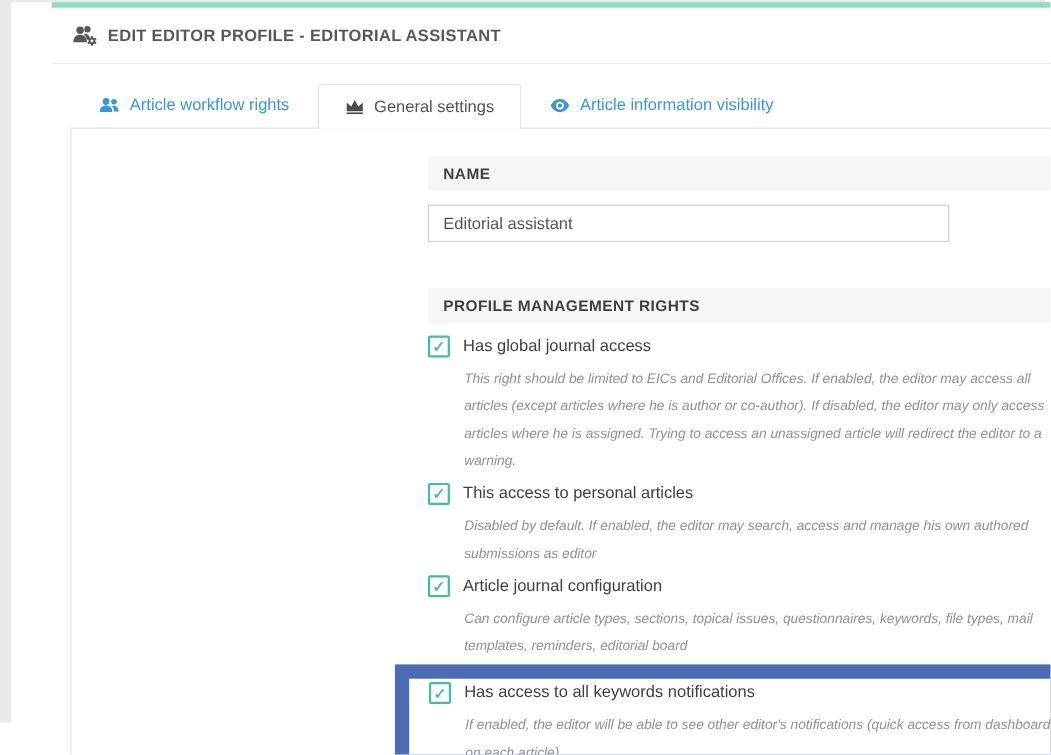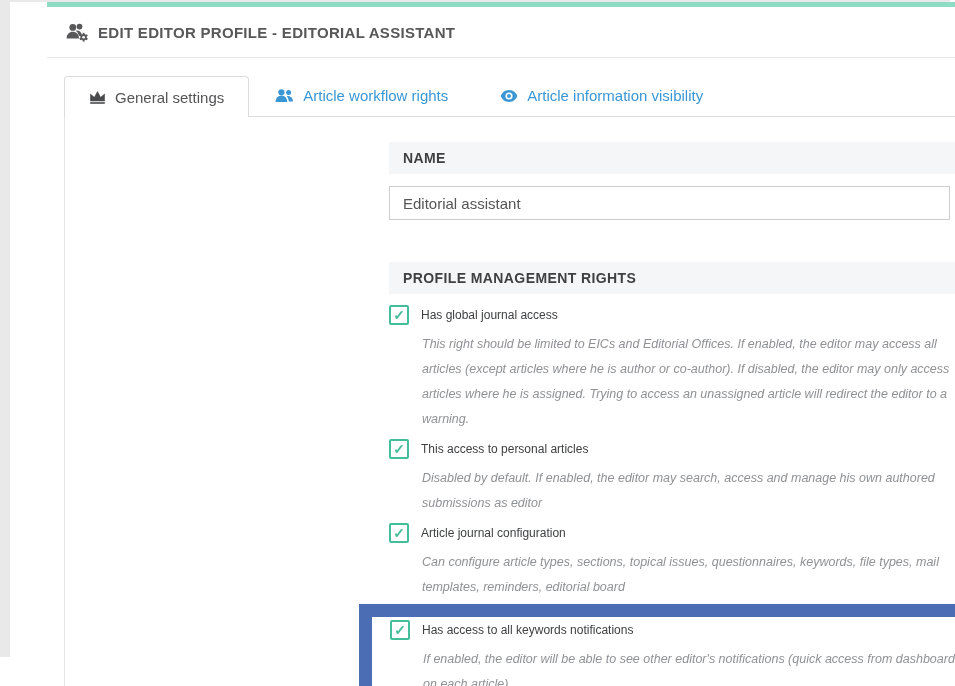--- a/index.html
+++ b/index.html
@@ -24,31 +24,31 @@
   .tab.plain{padding:0 26px;color:#3a97d4;}
 
   .tab-content{flex:1 1 auto;margin-left:17px;border-left:1px solid #e5e5e5;}
   .form-col{margin-left:324px;width:589px;}
 
   .section-header{height:32px;line-height:32px;background:#f5f6f8;color:#404040;
     font-size:14px;font-weight:bold;letter-spacing:.4px;padding:0 14px;box-sizing:border-box;}
   .sh-name{margin-top:25px;}
   .sh-rights{margin-top:42px;}
 
-  .text-input{display:block;margin-top:12px;width:561px;height:33px;box-sizing:border-box;
+  .text-input{display:block;margin-top:12px;width:474px;height:33px;box-sizing:border-box;
     border:1px solid #cccccc;padding:16px 13px;font-size:15px;color:#555;background:#fff;
     font-family:"Liberation Sans",sans-serif;outline:none;}
 
   .option{margin-top:6px;}
   .option.first{margin-top:10px;}
   .option-row{display:flex;align-items:center;}
   .checkbox{width:20px;height:20px;box-sizing:border-box;flex:0 0 20px;background:#fff;
     border:2px solid #44bd9c;border-radius:2px;display:flex;align-items:center;
     justify-content:center;color:#44bd9c;font-size:14px;font-weight:bold;cursor:pointer;}
-  .option-label{margin-left:12px;font-size:12px;color:#3f4042;line-height:22px;}
+  .option-label{margin-left:12px;font-size:15px;color:#3f4042;line-height:22px;}
   .option-desc{margin:6px 0 0 33px;width:553px;font-style:italic;font-size:12.5px;
     color:#8f9194;line-height:25px;}
 
   .highlight{margin:4px 0 0 -30px;width:614px;box-sizing:border-box;background:#4b6db4;
     padding:13px 12px 11px 13px;border-bottom:3px solid #36528f;border-right:1px solid #3f5da3;}
   .highlight-inner{background:#fff;padding:2px 18px 4px 18px;}
   .icon{display:inline-flex;align-items:center;justify-content:center;}
 </style>
 </head>
 <body>
@@ -74,41 +74,41 @@
               <circle r="3.1"></circle>
             </g>
             <circle cx="18.6" cy="15.2" r="1.3" fill="#ffffff"></circle>
           </g>
         </svg>
       </span>
       <span class="app-title">EDIT EDITOR PROFILE - EDITORIAL ASSISTANT</span>
     </div>
 
     <div class="tabs-row">
-      <div class="tab active">
-        <span class="icon">
-          <svg width="17" height="14" viewBox="0 0 17 14">
-            <path fill="#4a4b4d" d="M1.2 11.2 L1.2 3.4 L5.3 6.9 L8.5 1 L11.7 6.9 L15.8 3.4 L15.8 11.2 Z"></path>
-            <rect x="1.2" y="12.2" width="14.6" height="1.6" fill="#4a4b4d"></rect>
-          </svg>
-        </span>
-        <span>General settings</span>
-      </div>
       <div class="tab plain">
         <span class="icon">
           <svg width="19" height="14" viewBox="0 0 19 14">
             <g fill="#3a97d4">
               <circle cx="13.6" cy="3.6" r="2.5"></circle>
               <path d="M11.6 7.1c3.2-.3 6.1 1 6.4 5.3h-4.2c-.2-2.3-1-3.9-2.2-5.3z"></path>
               <circle cx="6.4" cy="3.3" r="3.1"></circle>
               <path d="M.6 12.9c0-4.2 2.6-6.1 5.8-6.1s5.8 1.9 5.8 6.1z"></path>
             </g>
           </svg>
         </span>
         <span>Article workflow rights</span>
+      </div>
+      <div class="tab active">
+        <span class="icon">
+          <svg width="17" height="14" viewBox="0 0 17 14">
+            <path fill="#4a4b4d" d="M1.2 11.2 L1.2 3.4 L5.3 6.9 L8.5 1 L11.7 6.9 L15.8 3.4 L15.8 11.2 Z"></path>
+            <rect x="1.2" y="12.2" width="14.6" height="1.6" fill="#4a4b4d"></rect>
+          </svg>
+        </span>
+        <span>General settings</span>
       </div>
       <div class="tab plain">
         <span class="icon">
           <svg width="18" height="14" viewBox="0 0 18 14">
             <path fill="#3a97d4" d="M9 1C4.8 1 1.9 3.9.7 7 1.9 10.1 4.8 13 9 13s7.1-2.9 8.3-6C16.1 3.9 13.2 1 9 1z"></path>
             <circle cx="9" cy="7" r="3.6" fill="#ffffff"></circle>
             <circle cx="9" cy="7" r="1.9" fill="#3a97d4"></circle>
           </svg>
         </span>
         <span>Article information visibility</span>

